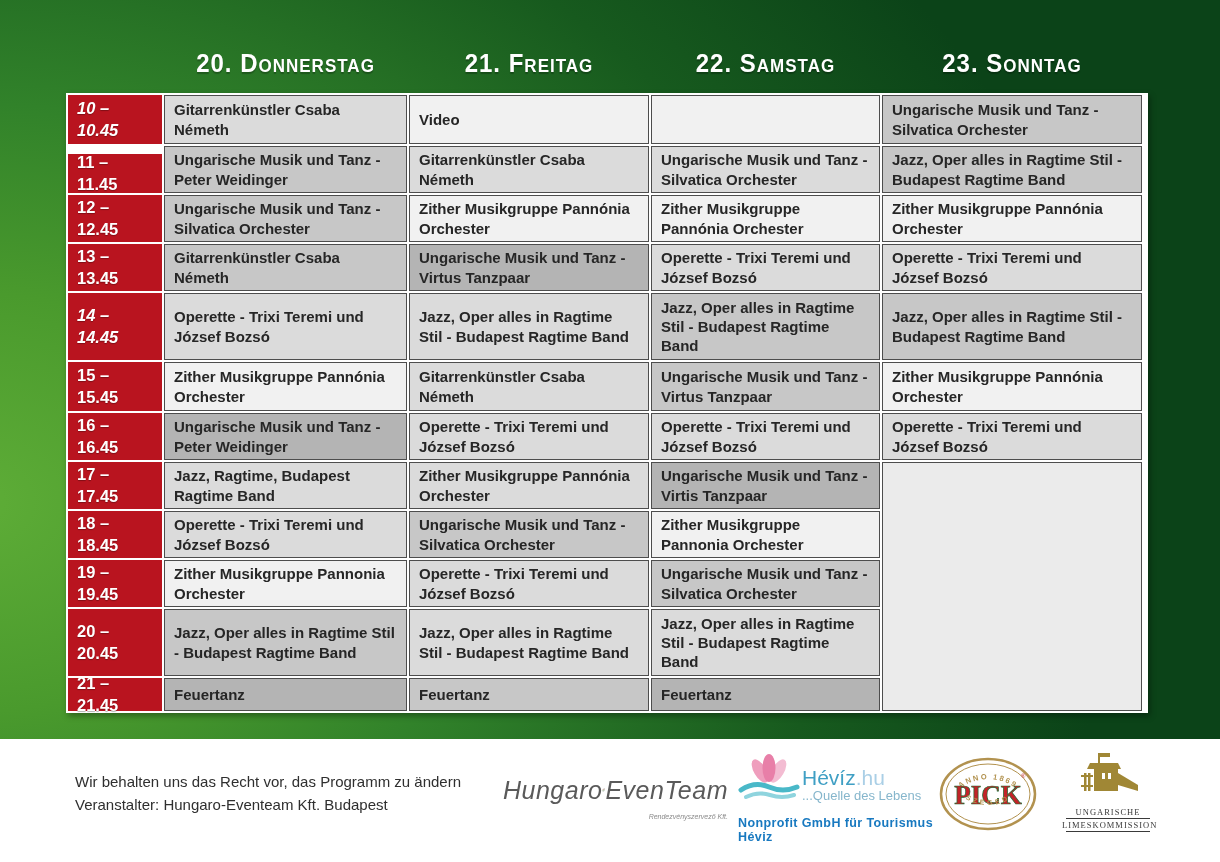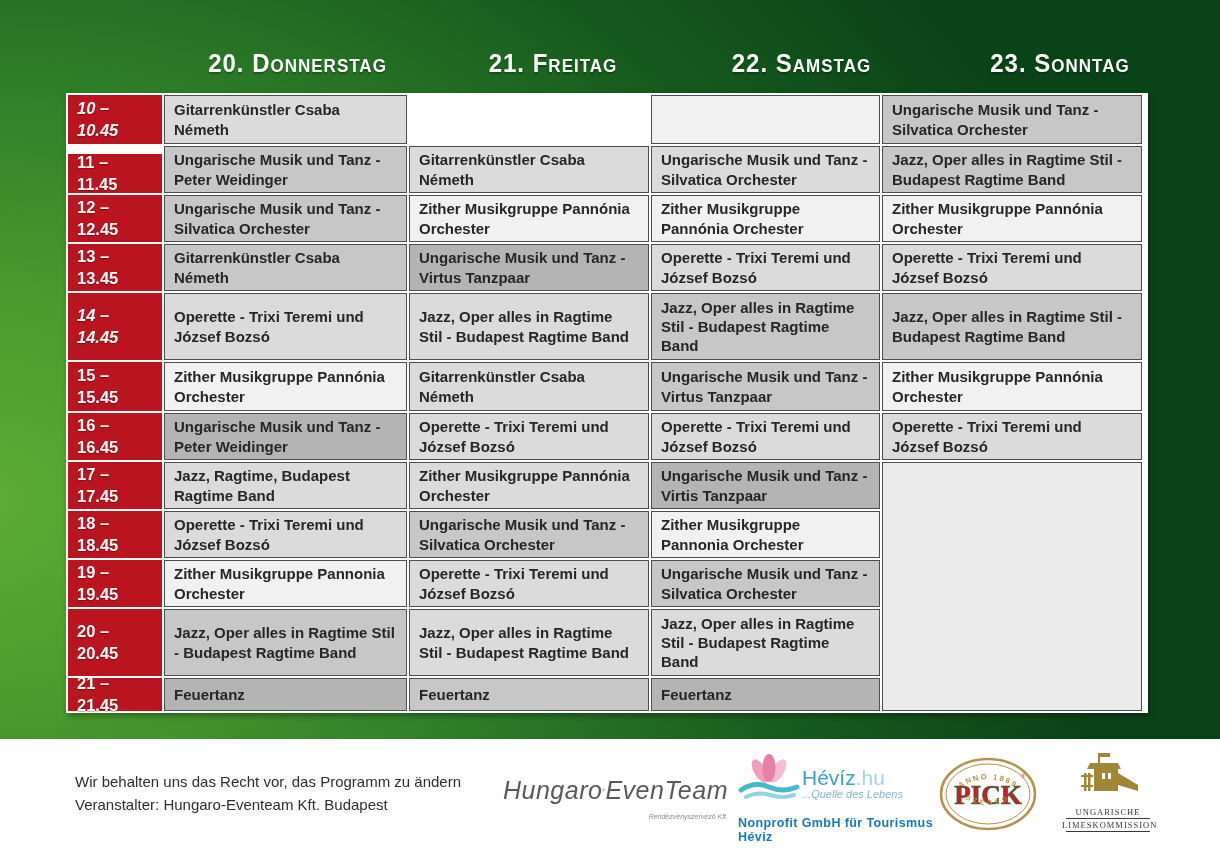--- a/index.html
+++ b/index.html
@@ -9,21 +9,21 @@
     font-family:"Liberation Sans", sans-serif;
   }
   .green-bg{
     position:absolute;left:0;top:0;width:1220px;height:739px;
     background:radial-gradient(1250px 950px at -2% 68%,
       #5ead37 0%, #4a9a2d 22%, #31822a 42%, #175a1e 70%, #0b4318 92%);
   }
   
   .day-header{
     position:absolute;left:68px;top:44px;width:1074px;height:40px;
-    display:grid;grid-template-columns:94px 243px 240px 229px 260px;gap:14px;
+    display:grid;grid-template-columns:94px 243px 240px 229px 260px;gap:2px;
   }
   .day-header .day{
     grid-row:1;display:flex;align-items:center;justify-content:center;
     color:#ffffff;font-weight:700;font-size:24px;letter-spacing:1px;
     font-variant-caps:small-caps;text-shadow:0 1px 1px rgba(0,0,0,.25);
     transform:scaleY(1.06);
   }
   
   .schedule{
     position:absolute;left:66px;top:93px;width:1078px;
@@ -55,21 +55,21 @@
   .hungaro{position:absolute;left:503px;top:22px;width:225px;}
   .hungaro .row{display:flex;align-items:center;}
   .hungaro .word{font-style:italic;font-size:25px;color:#5a5a5a;letter-spacing:.5px;}
   .hungaro .sub{font-style:italic;font-size:7px;color:#8a8a8a;text-align:right;margin-top:-6px;}
   
   .heviz{position:absolute;left:738px;top:15px;width:200px;}
   .heviz .top{display:flex;align-items:flex-start;}
   .heviz .name-block{margin-left:2px;margin-top:12px;}
   .heviz .name{font-size:21px;color:#3f9fc4;}
   .heviz .tld{font-size:21px;color:#aacfe6;}
-  .heviz .tagline{font-size:11px;color:#86b6cc;text-align:right;margin-top:-2px;font-style:italic;}
+  .heviz .tagline{font-size:13px;color:#86b6cc;text-align:right;margin-top:-2px;}
   .heviz .caption{font-size:12.5px;font-weight:700;color:#1879c0;letter-spacing:.4px;margin-top:12px;}
   
   .pick{position:absolute;left:938px;top:17px;}
   .limes{position:absolute;left:1062px;top:12px;width:92px;text-align:center;}
   .limes .label{font-family:"Liberation Serif",serif;font-size:8.5px;color:#3a3a3a;letter-spacing:1px;}
   .limes .rule{border-top:1px solid #3a3a3a;margin:1px 4px;}
 </style>
 </head>
 <body>
 
@@ -78,20 +78,21 @@
 <div class="day-header">
   <div class="day" style="grid-column:2">20. Donnerstag</div>
   <div class="day" style="grid-column:3">21. Freitag</div>
   <div class="day" style="grid-column:4">22. Samstag</div>
   <div class="day" style="grid-column:5">23. Sonntag</div>
 </div>
 
 <div class="schedule" style="grid-template-rows: 49px 47px 47px 47px 67px 49px 47px 47px 47px 47px 67px 33px;">
     <div class="cell time" style="grid-area: 1 / 1; font-style: italic;">10 – 10.45</div>
     <div class="cell shade-l" style="grid-area: 1 / 2;">Gitarrenkünstler Csaba Németh</div>
+    <div class="cell shade-w" style="grid-area: 1 / 3;">Video</div>
     <div class="cell shade-w" style="grid-area: 1 / 4;"></div>
     <div class="cell shade-m" style="grid-area: 1 / 5;">Ungarische Musik und Tanz - Silvatica Orchester</div>
     <div class="cell time" style="grid-area: 2 / 1; margin-top: 8px;">11 – 11.45</div>
     <div class="cell shade-m" style="grid-area: 2 / 2;">Ungarische Musik und Tanz - Peter  Weidinger</div>
     <div class="cell shade-l" style="grid-area: 2 / 3;">Gitarrenkünstler Csaba Németh</div>
     <div class="cell shade-l" style="grid-area: 2 / 4;">Ungarische Musik und Tanz - Silvatica Orchester</div>
     <div class="cell shade-m" style="grid-area: 2 / 5;">Jazz, Oper alles in Ragtime Stil - Budapest Ragtime Band</div>
     <div class="cell time" style="grid-area: 3 / 1;">12 – 12.45</div>
     <div class="cell shade-m" style="grid-area: 3 / 2;">Ungarische Musik und Tanz - Silvatica Orchester</div>
     <div class="cell shade-w" style="grid-area: 3 / 3;">Zither Musikgruppe Pannónia Orchester</div>

